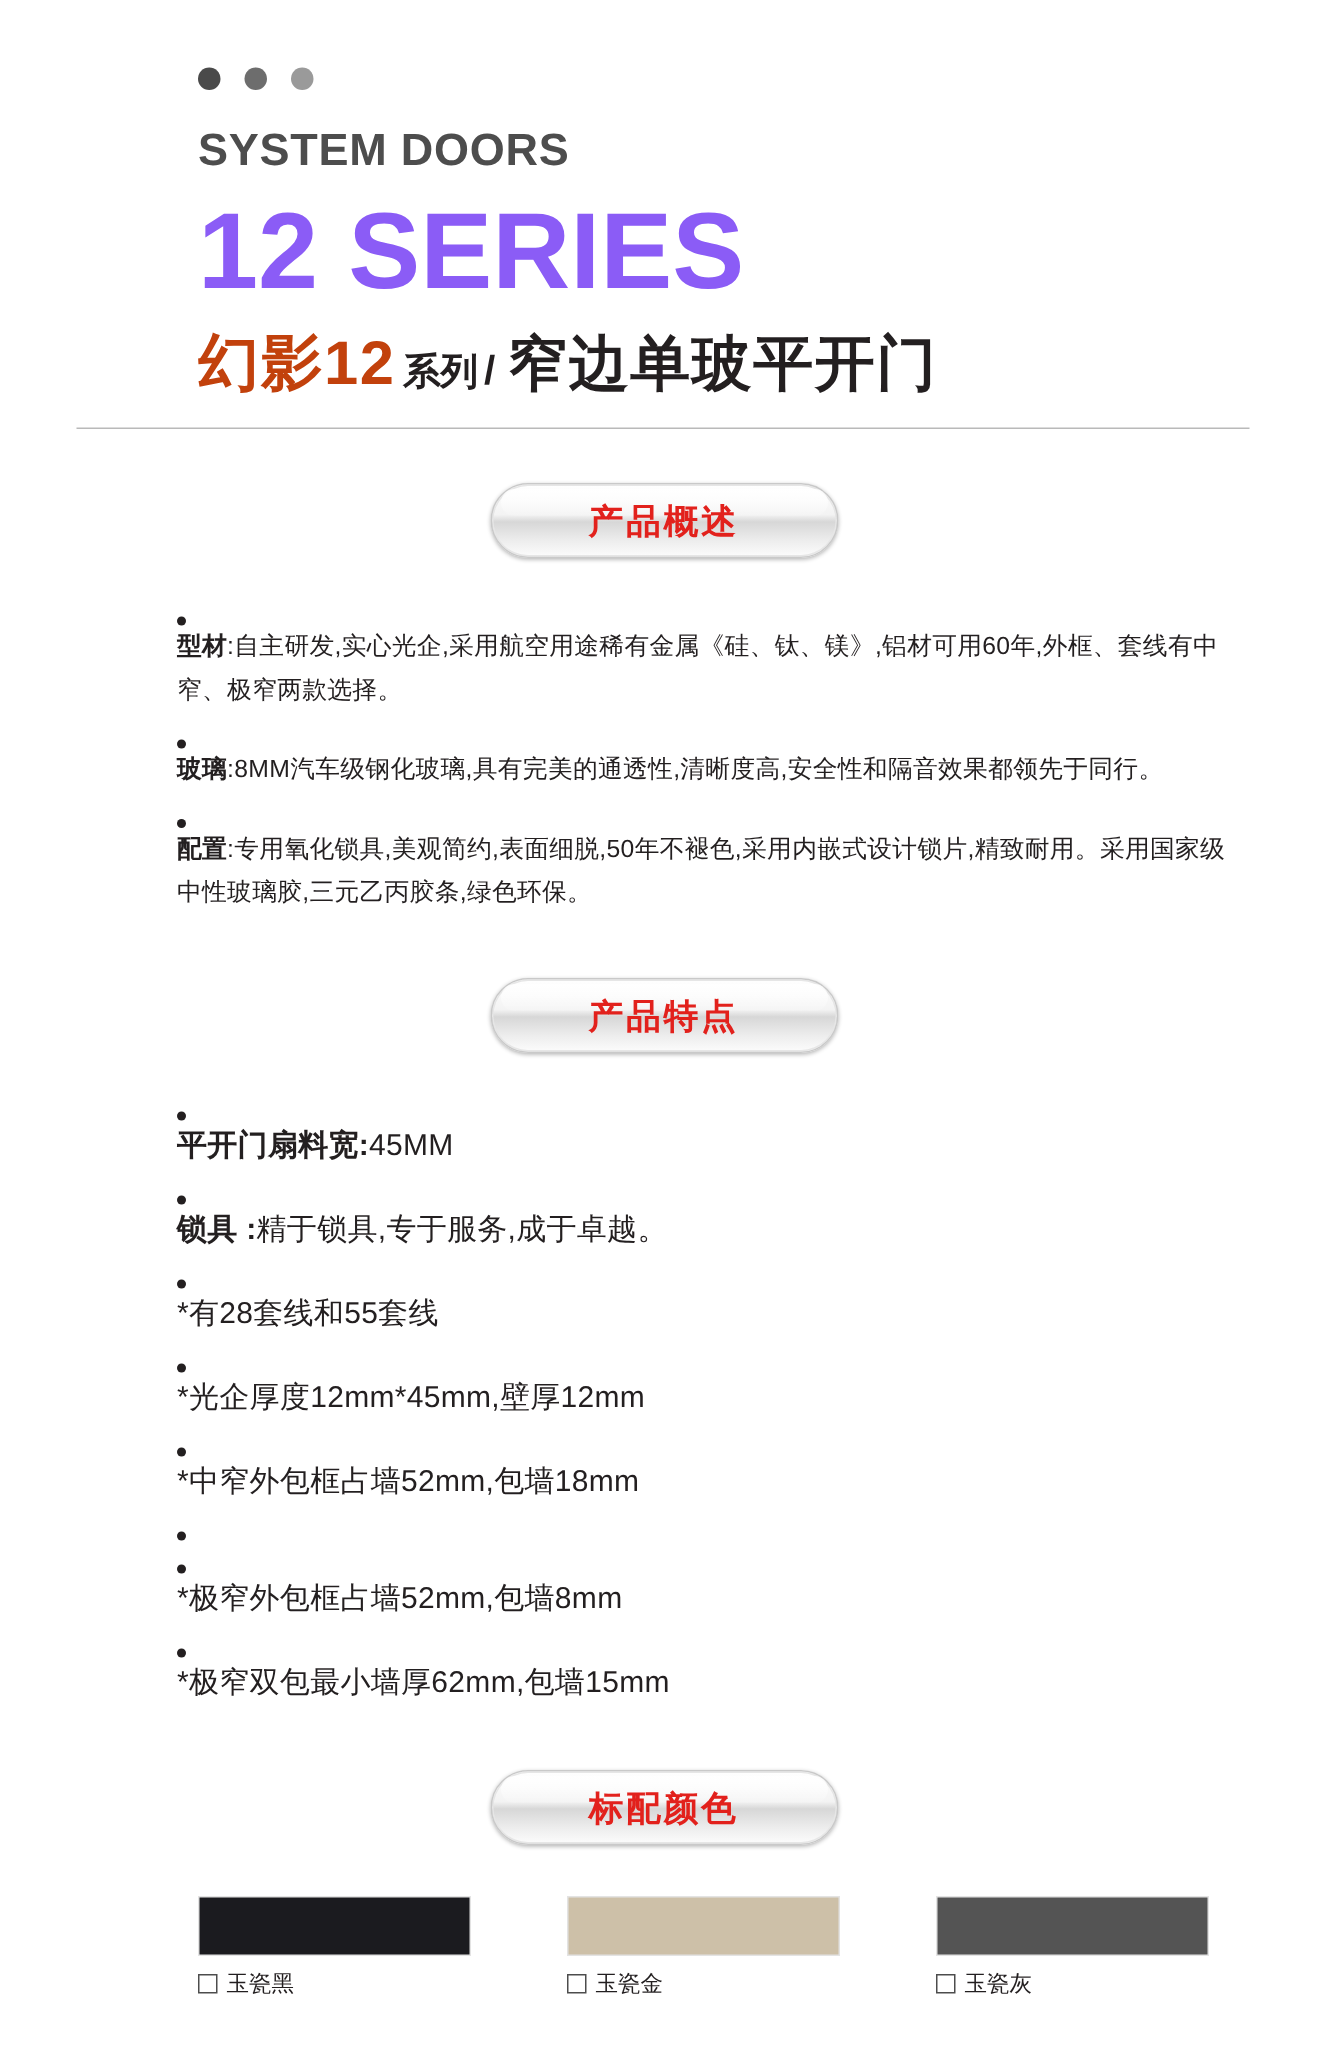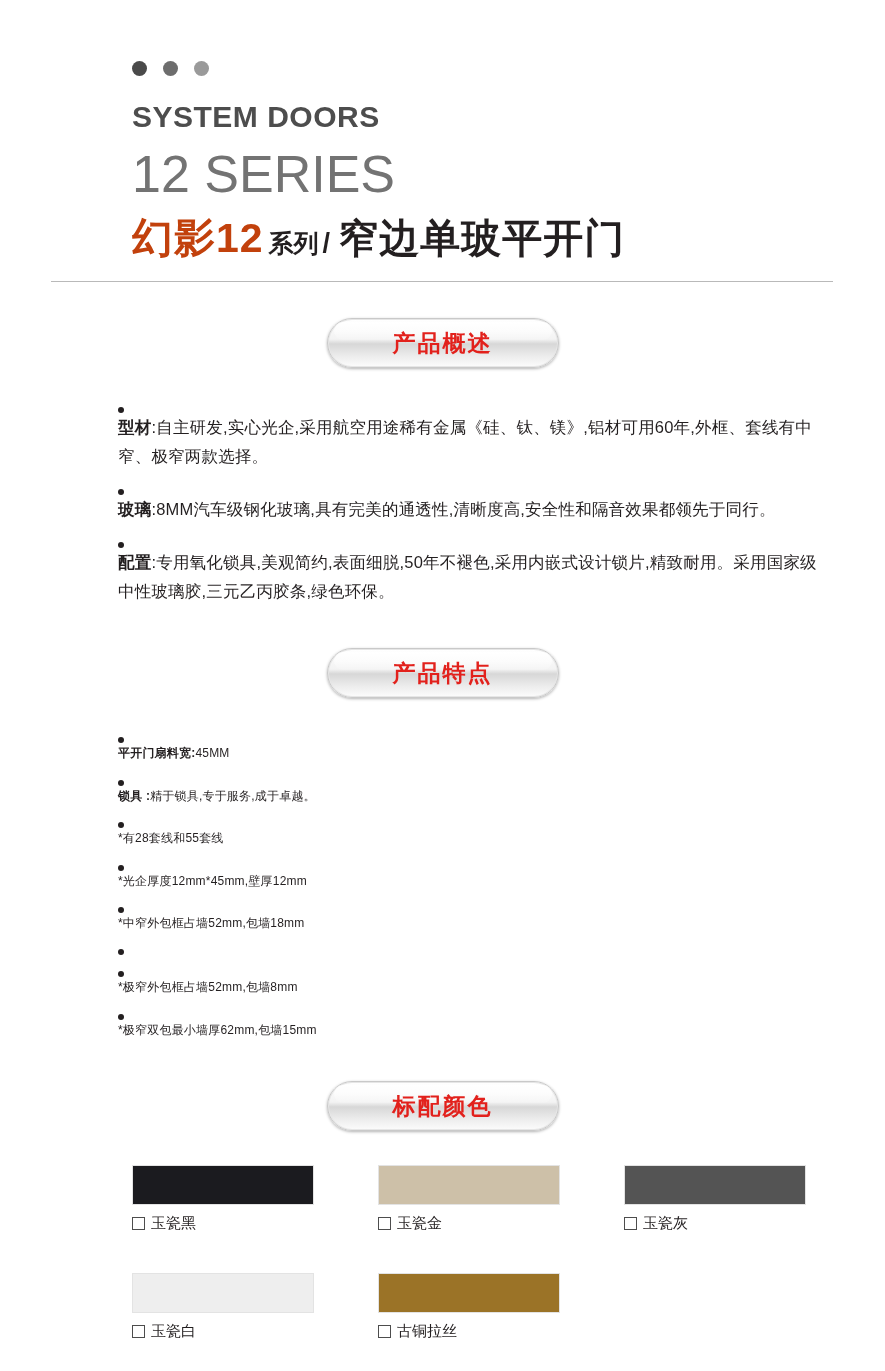--- a/index.html
+++ b/index.html
@@ -13,21 +13,20 @@
     font-family: "Liberation Sans", sans-serif;
     color: #231f20;
     overflow: hidden;
     position: relative;
   }
   .page {
     position: relative;
     width: 885px;
     height: 1246px;
     box-sizing: border-box;
-    margin-top: 16px;
   }
 
   
   .header {
     padding: 45px 0 0 132px;
   }
   .dots {
     display: flex;
     gap: 16px;
     align-items: center;
@@ -44,24 +43,24 @@
 
   .eng-sub {
     font-size: 30px;
     font-weight: bold;
     letter-spacing: 0.5px;
     color: #4d4d4d;
     line-height: 1;
     margin-bottom: 16px;
   }
   .eng-main {
-    font-size: 52px;
-    font-weight: normal;
+    font-size: 72px;
+    font-weight: bold;
     letter-spacing: 0px;
-    color: #737373;
+    color: #8b5cf6;
     line-height: 1;
     margin-bottom: 18px;
   }
   .cn-title {
     display: flex;
     align-items: baseline;
     line-height: 1;
     margin-bottom: 6px;
   }
   .cn-red {
@@ -156,21 +155,21 @@
     font-size: 16.5px;
     line-height: 1.75;
     color: #231f20;
     letter-spacing: 0.2px;
   }
   .li-text b {
     font-weight: bold;
   }
 
   .list.features .li { margin-bottom: 5px; }
-  .list.features .li-text { font-size: 12px; line-height: 1.7; }
+  .list.features .li-text { font-size: 20px; line-height: 1.7; }
 
   
   .colors {
     margin: 34px 55px 0 132px;
     display: grid;
     grid-template-columns: repeat(3, 1fr);
     column-gap: 28px;
     row-gap: 18px;
     gap: 40px;
   }

